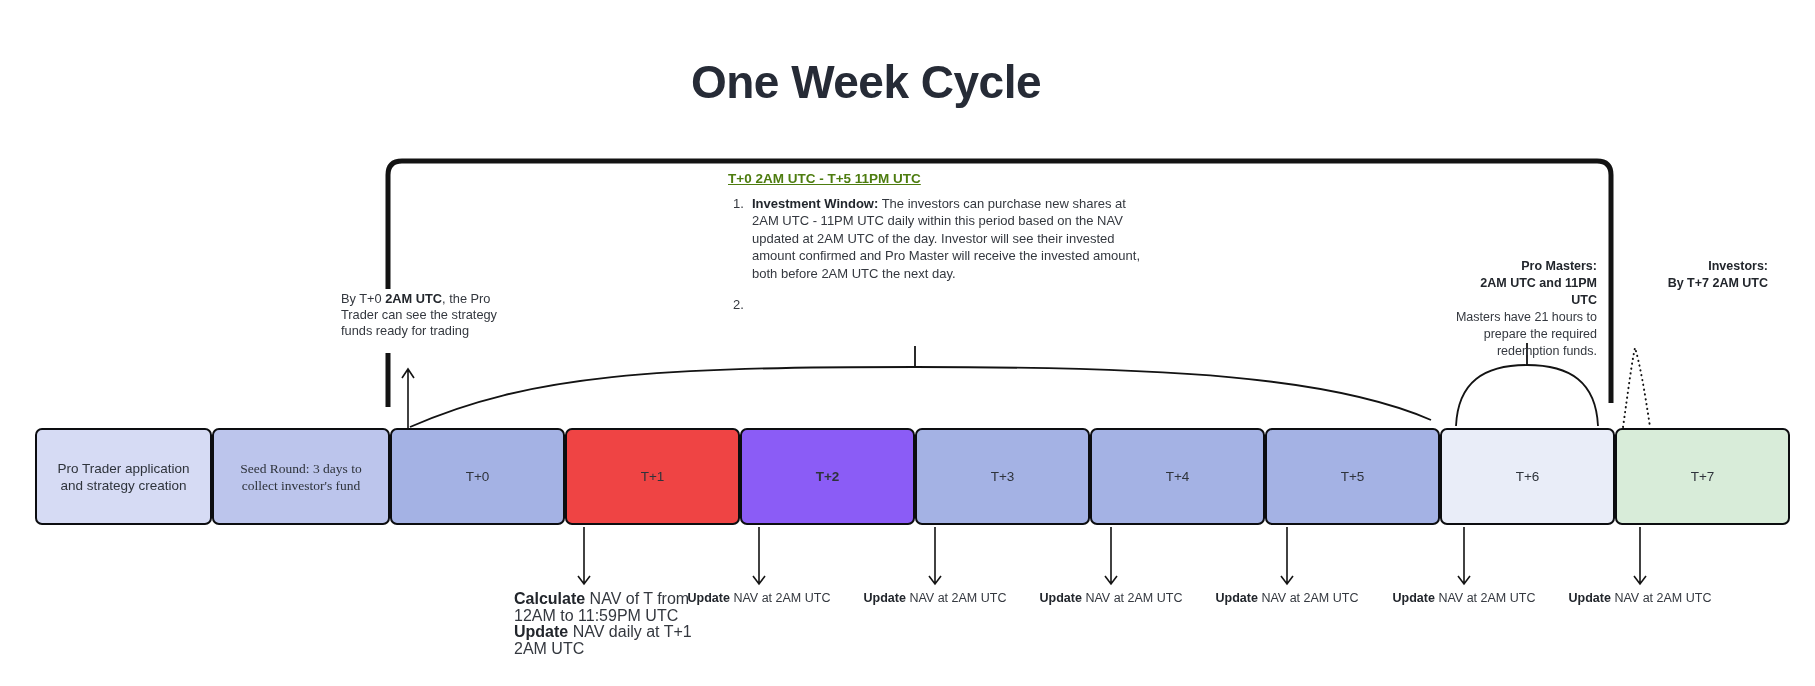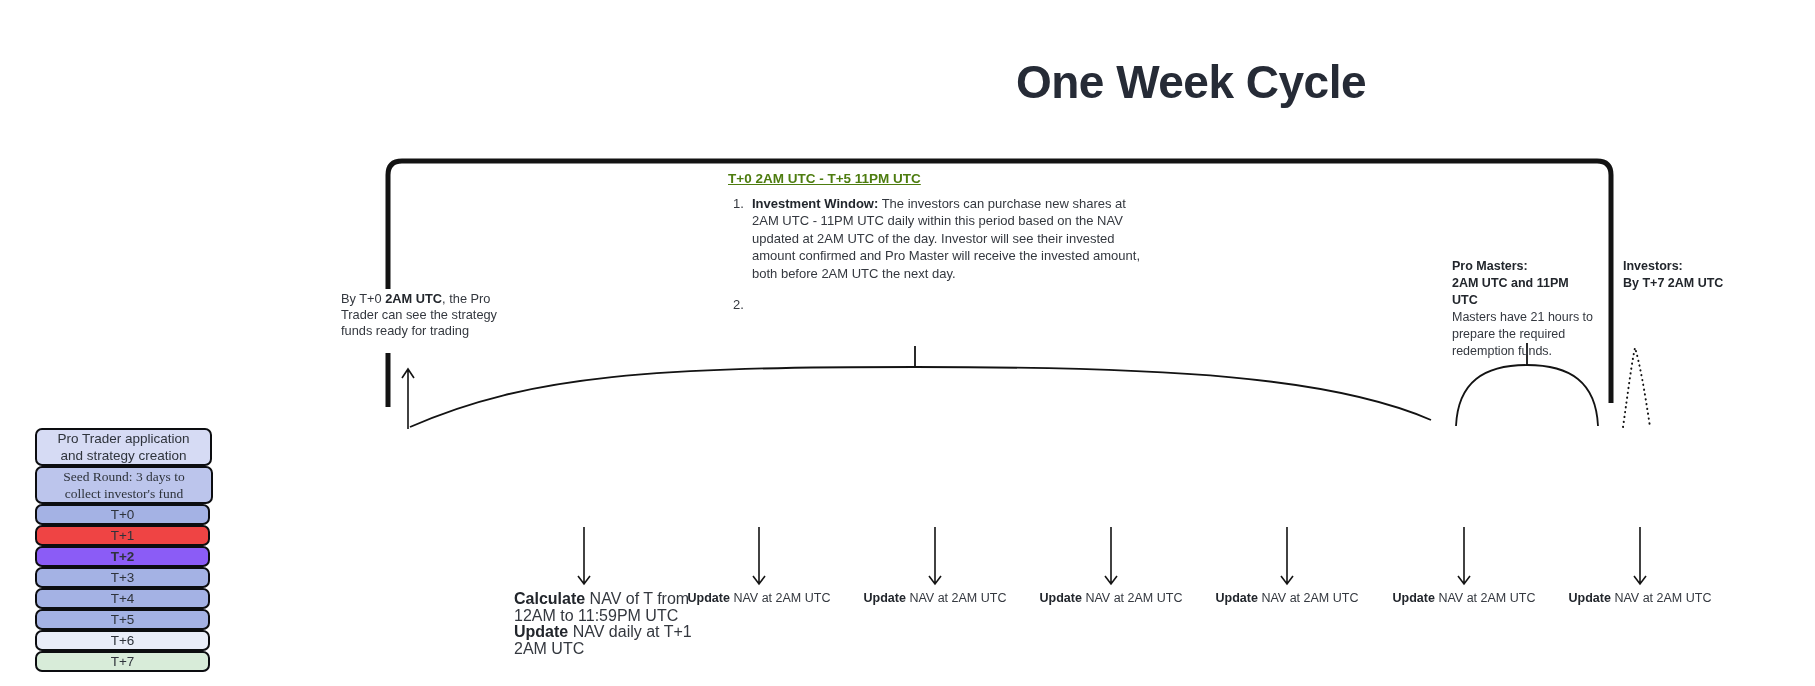--- a/index.html
+++ b/index.html
@@ -1,39 +1,39 @@
 <!DOCTYPE html>
 <html><head>
 <meta charset="utf-8">
 <style>
   html,body{margin:0;padding:0;background:#fff;}
   .canvas{position:relative;width:1815px;height:686px;background:#ffffff;
           font-family:"Liberation Sans",sans-serif;color:#34383f;overflow:hidden;}
-  .title{position:absolute;left:366px;top:55px;width:1000px;text-align:right;
+  .title{position:absolute;left:366px;top:55px;width:1000px;text-align:center;
          font-size:46px;font-weight:700;color:#262b36;letter-spacing:-0.5px;}
   .overlay{position:absolute;left:0;top:0;pointer-events:none;}
   b,.bold{font-weight:700;color:#22262c;}
 
   
   .annotation{position:absolute;left:728px;top:170px;width:436px;font-size:13px;line-height:17.5px;}
   .annotation-heading{font-weight:700;font-size:13.5px;color:#4d7c0f;
                       text-decoration:underline;margin-bottom:7px;}
   .annotation-item{display:flex;margin-bottom:14px;}
   .annotation-number{flex:none;width:19px;padding-left:5px;}
   .annotation-text{width:392px;}
 
   
   .note-left{position:absolute;left:341px;top:291px;width:180px;font-size:12.8px;line-height:16px;}
-  .note-right{position:absolute;top:258px;width:145px;font-size:12.5px;line-height:17px;}
+  .note-right{position:absolute;top:258px;width:145px;font-size:12.5px;line-height:17px;text-align:right;}
   .note-pro-masters{left:1452px;}
   .note-investors{left:1623px;}
   .note-title{font-weight:700;color:#22262c;}
 
   
-  .timeline{position:absolute;left:35px;top:428px;height:90px;display:flex;flex-direction:column;}
+  .timeline{position:absolute;left:35px;top:428px;height:90px;display:flex;}
   .tbox{box-sizing:border-box;height:97px;border:2px solid #0c0d10;border-radius:7px;
         display:flex;align-items:center;justify-content:center;text-align:center;
         font-size:13.5px;line-height:17px;color:#2e333b;padding:0 14px;}
   .w1{width:177px;} .w2{width:178px;} .w{width:175px;justify-content:center;}
 
   
   .first-label{position:absolute;left:514px;top:591px;font-size:16px;line-height:16.5px;}
   .update-label{position:absolute;top:591px;width:170px;text-align:center;font-size:12.5px;}
   .u0{left:674px;} .u1{left:850px;} .u2{left:1026px;}
   .u3{left:1202px;} .u4{left:1379px;} .u5{left:1555px;}

